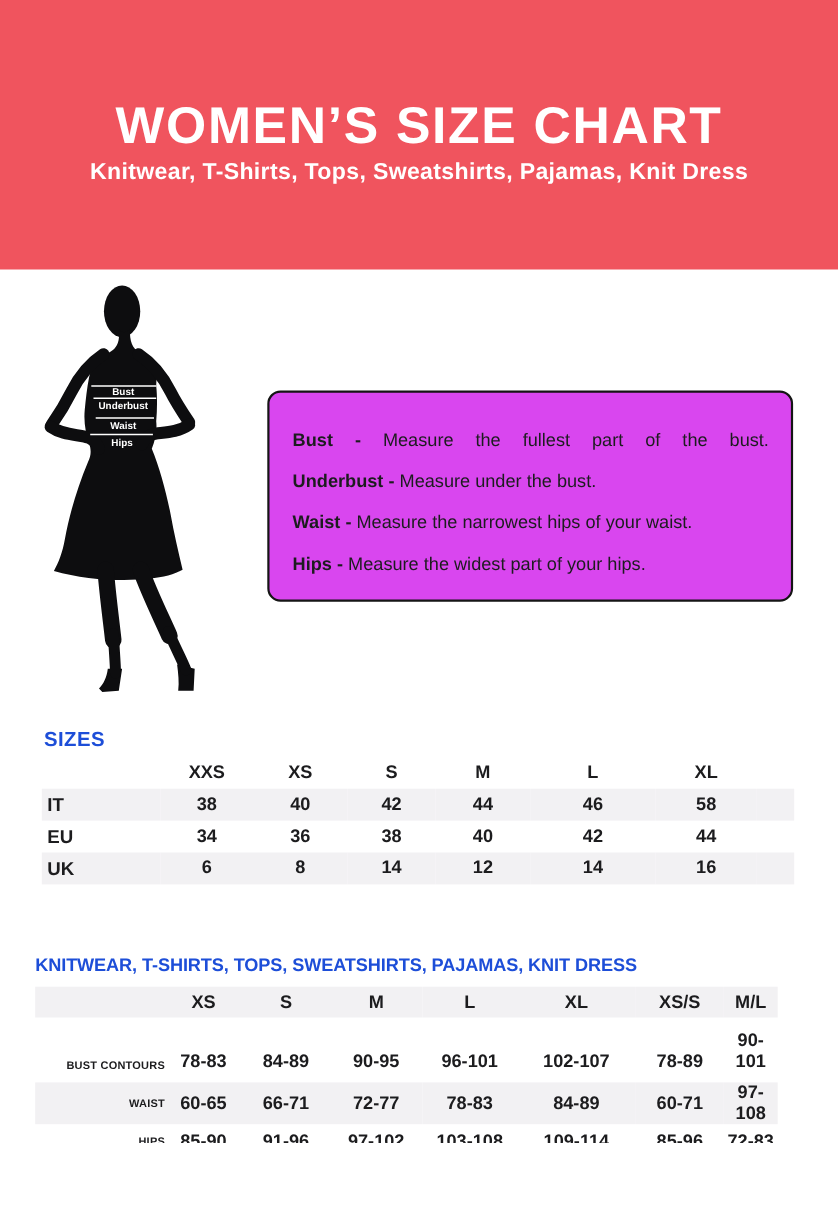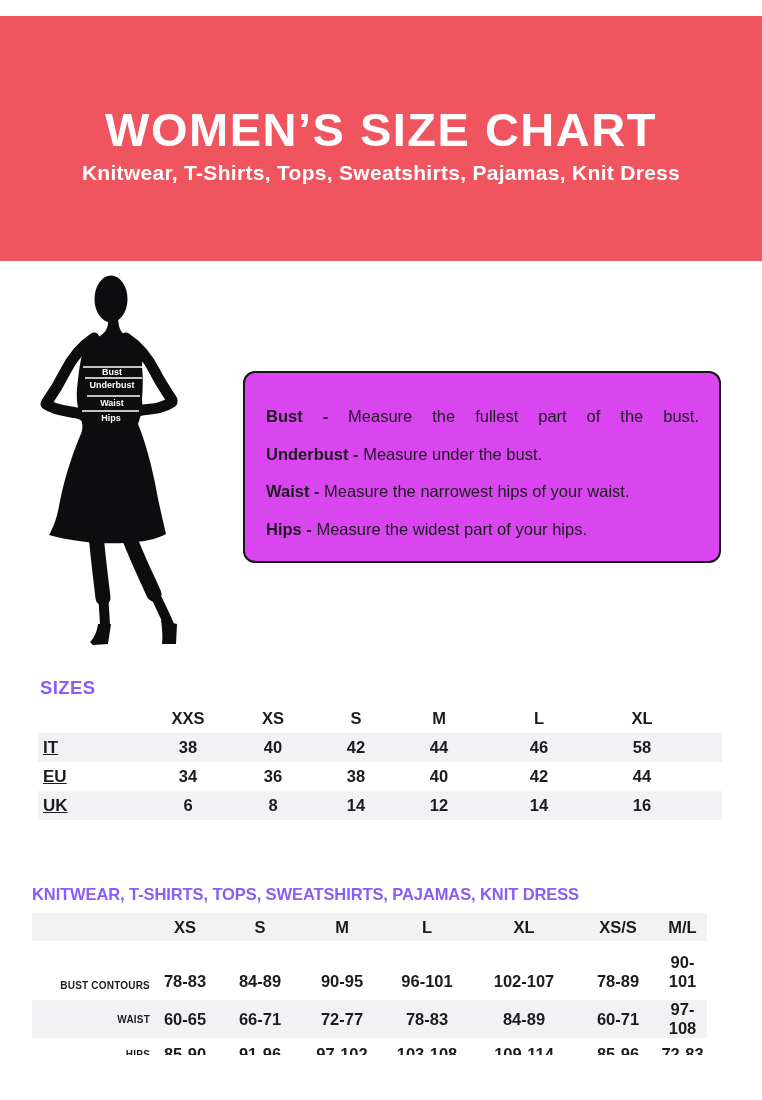--- a/index.html
+++ b/index.html
@@ -1,50 +1,50 @@
 <!DOCTYPE html>
 <html><head>
 <meta charset="utf-8">
 <style>
   html,body { margin:0; padding:0; background:#ffffff; }
   body { font-family:"Liberation Sans", sans-serif; color:#1c1c1e; }
-  .canvas { position:relative; width:762px; height:1039px; margin:16px auto; background:#ffffff; overflow:hidden; }
+  .canvas { position:relative; width:762px; height:1039px; margin:0 auto; background:#ffffff; overflow:hidden; }
 
   
   .banner { position:absolute; left:0; top:0; width:762px; height:245px; background:#F0545E; }
   .banner-title { position:absolute; left:0; top:86px; width:100%; text-align:center;
     color:#fff; font-size:47px; font-weight:800; letter-spacing:1.5px; }
   .banner-subtitle { position:absolute; left:0; top:145px; width:100%; text-align:center;
     color:#fff; font-size:21px; font-weight:700; letter-spacing:0.3px; }
 
   
   .figure-wrap { position:absolute; left:30px; top:256px; width:200px; height:380px; }
   .figure-wrap svg text { font-family:"Liberation Sans", sans-serif; }
 
   
   .info-box { position:absolute; left:243px; top:355px; width:478px; height:192px; box-sizing:border-box;
     border:2.5px solid #151515; border-radius:12px; padding:25px 20px 0 21px; background:#d946ef; }
   .m-line { display:block; font-size:16.5px; line-height:37.5px; white-space:nowrap; }
   .m-line.justified { white-space:normal; text-align:justify; text-align-last:justify; }
   .m-term { font-weight:700; }
 
   
-  .section-title { position:absolute; font-weight:800; color:#8b5cf6; }
+  .section-title { position:absolute; font-weight:800; color:#1d4ed8; }
   .sizes-title { left:40px; top:661px; font-size:18.5px; letter-spacing:0.4px; }
   .garment-title { left:32px; top:869px; font-size:16.5px; letter-spacing:-0.1px; }
 
   table.grid { position:absolute; border-collapse:collapse; table-layout:fixed; }
   table.grid th, table.grid td { padding:0; text-align:center; font-weight:600; font-size:16.5px; color:#1c1c1e; }
   table.grid thead th { font-weight:700; }
   table.grid .rowlabel { text-align:left; font-weight:700; }
   tr.stripe th, tr.stripe td { background:#F2F1F3; }
 
   table.sizes { left:38px; top:688px; width:684px; }
   table.sizes th, table.sizes td { height:29px; }
-  table.sizes .rowlabel { padding-left:5px; font-size:17px;text-decoration:underline; }
+  table.sizes .rowlabel { padding-left:5px; font-size:17px; }
 
   table.garment { left:32px; top:897px; width:675px; }
   table.garment thead th { height:28px; }
   table.garment .rowlabel { padding-left:6px; font-size:10px; letter-spacing:0.2px;text-align:right; }
   table.garment tr.first-row th, table.garment tr.first-row td { height:50px; vertical-align:bottom; padding-bottom:9px; }
   table.garment tr.mid-row th, table.garment tr.mid-row td { height:32px; }
   table.garment tr.last-row th, table.garment tr.last-row td { height:33px; }
 </style>
 </head>
 <body>

